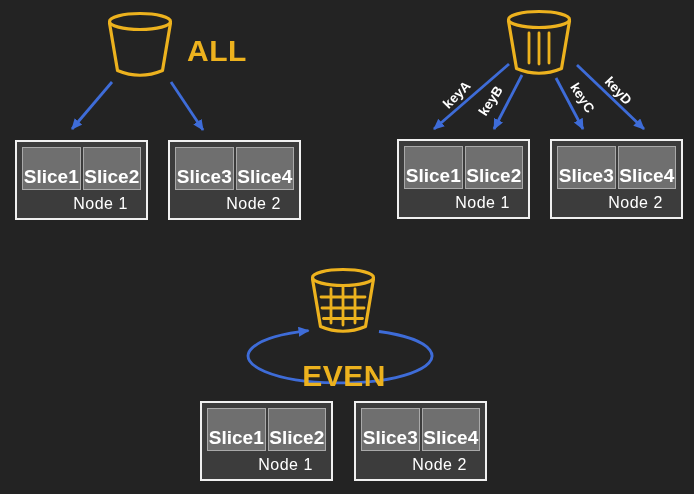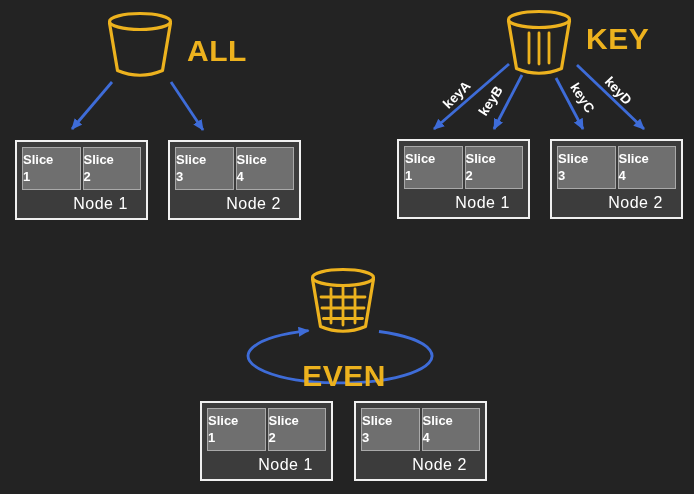--- a/index.html
+++ b/index.html
@@ -27,22 +27,22 @@
     white-space:nowrap;line-height:1;
   }
   .node{
     position:absolute;width:133px;height:80px;box-sizing:border-box;
     background:var(--node-bg);border:2px solid var(--node-border);
     display:flex;flex-direction:column;
   }
   .slices{display:flex;gap:2px;padding:5px 5px 0 5px;flex:1;}
   .slice{
     flex:1;background:var(--slice-bg);border:1px solid var(--slice-border);
-    color:var(--text);display:flex;flex-direction:column;align-items:flex-start;
-    justify-content:center;font-size:13px;font-weight:700;line-height:1.25;
+    color:var(--text);display:flex;flex-direction:row;align-items:flex-end;
+    justify-content:center;font-size:19px;font-weight:700;line-height:1.25;
   }
   .node-label{
     height:28px;display:flex;align-items:center;justify-content:center;
     color:var(--text);font-size:16px;font-weight:400;letter-spacing:.5px;margin-left:38px;
   }
 </style>
 </head>
 <body>
 
 <div class="stage">
@@ -83,21 +83,20 @@
 
     <line class="arrow" x1="509" y1="64" x2="434" y2="129" marker-end="url(#ah)"></line>
     <line class="arrow" x1="522" y1="75" x2="494" y2="129" marker-end="url(#ah)"></line>
     <line class="arrow" x1="556" y1="78" x2="583" y2="129" marker-end="url(#ah)"></line>
     <line class="arrow" x1="577" y1="65" x2="644" y2="129" marker-end="url(#ah)"></line>
 
     <path class="arrow" d="M 379 331.5 A 92 27 0 1 1 308.5 330.6" marker-end="url(#ah)"></path>
   </svg>
 
   <div class="style-label" style="left:187px;top:36px">ALL</div>
-  <div class="style-label" style="left:586px;top:24px">KEY</div>
   <div class="style-label centered" style="left:344px;top:341px">EVEN</div>
 
   <span class="key-label" style="left:457px;top:95px;transform:translate(-50%,-50%) rotate(-45deg)">keyA</span>
   <span class="key-label" style="left:491px;top:101px;transform:translate(-50%,-50%) rotate(-57deg)">keyB</span>
   <span class="key-label" style="left:582px;top:98px;transform:translate(-50%,-50%) rotate(57deg)">keyC</span>
   <span class="key-label" style="left:618px;top:91px;transform:translate(-50%,-50%) rotate(47deg)">keyD</span>
 
   <div class="node" style="left:15px;top:140px">
     <div class="slices">
       <div class="slice">

